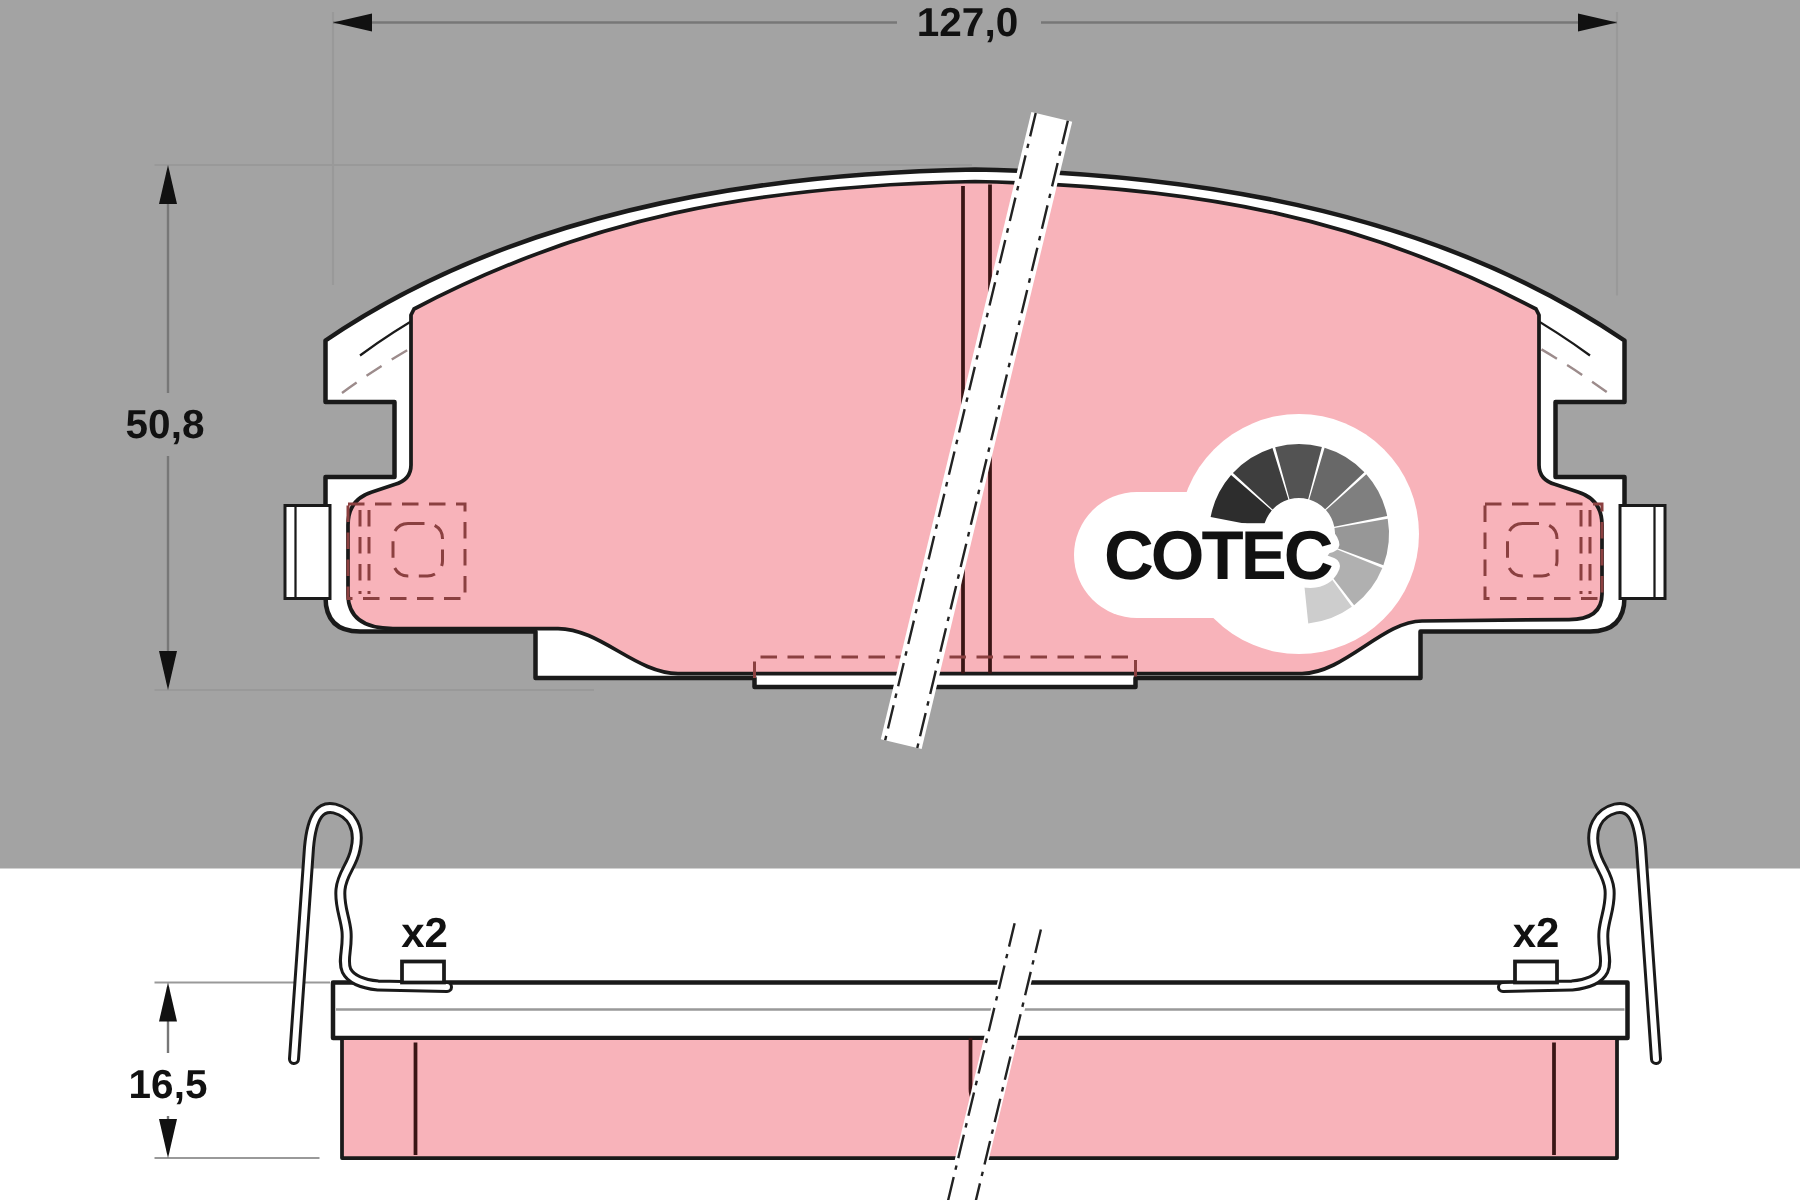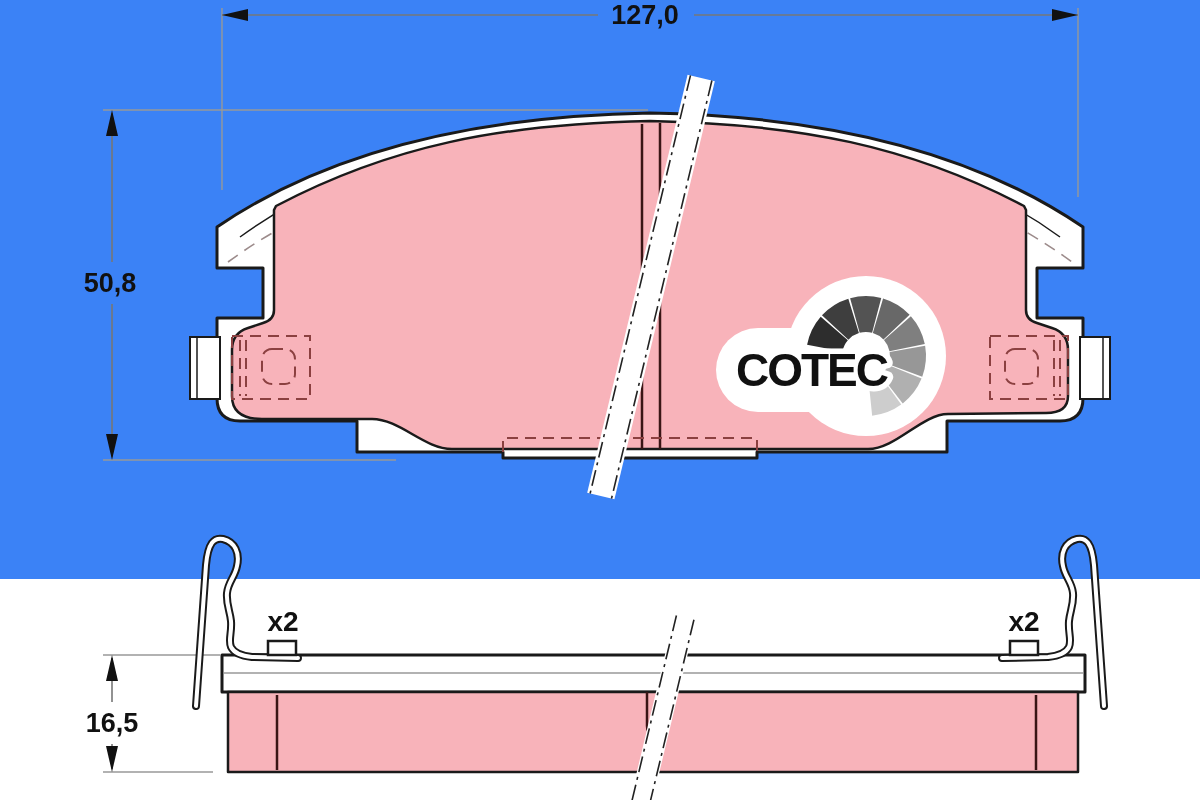--- a/index.html
+++ b/index.html
@@ -1,16 +1,16 @@
 <!DOCTYPE html>
 <html style="--pad_pink: #f8b3ba; --outline: #1a1a1a; --hidden_red: #8b4040; --hidden_gray: #9c8b8b; --slot_dark: #3a1515; --dim_gray: #777777; --ext_gray: #999999; --logo_black: #111111;"><head>
 <meta charset="utf-8">
 <style>
   html,body{margin:0;padding:0;background:#fff;width:1200px;height:800px;overflow:hidden;}
-  .canvas{position:relative;width:1200px;height:579px;background:#3b82f6;
+  .canvas{position:relative;width:1200px;height:579px;background:#a3a3a3;
           font-family:"Liberation Sans", sans-serif;}
   svg{position:absolute;left:0;top:0;}
   .plate{fill:#ffffff;stroke:var(--outline,#1a1a1a);stroke-width:3;stroke-linejoin:round;}
   .pad{fill:var(--pad_pink,#f8b3ba);stroke:var(--outline,#1a1a1a);stroke-width:2.5;stroke-linejoin:round;}
   .thinline{fill:none;stroke:var(--outline,#1a1a1a);stroke-width:1.5;}
   .hiddenarc{fill:none;stroke:var(--hidden_gray,#9c8b8b);stroke-width:1.6;stroke-dasharray:12 8;}
   .hidden{fill:none;stroke:var(--hidden_red,#8b4040);stroke-width:2;stroke-dasharray:11 7;}
   .slot{fill:none;stroke:var(--slot_dark,#3a1515);stroke-width:2.5;}
   .tab{fill:#fff;stroke:var(--outline,#1a1a1a);stroke-width:2;}
   .dimline{fill:none;stroke:var(--dim_gray,#777777);stroke-width:1.6;}

